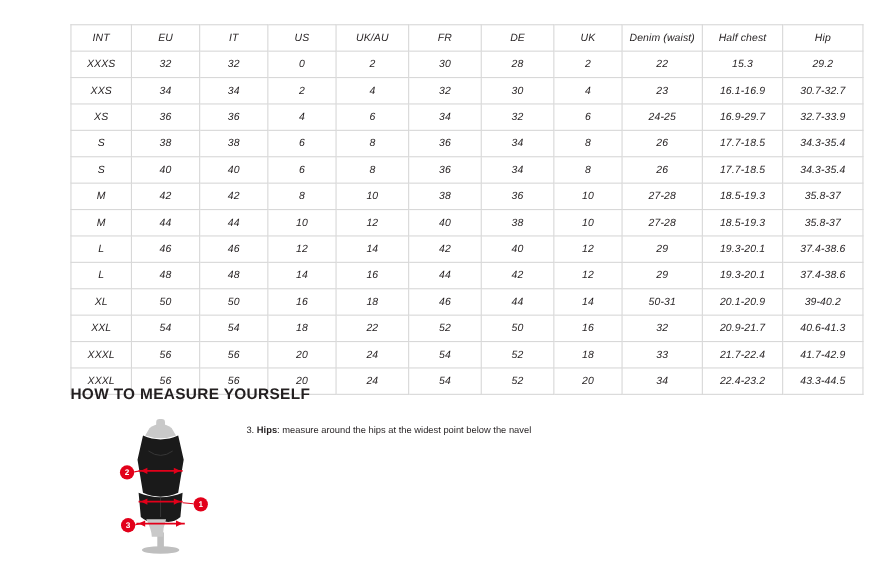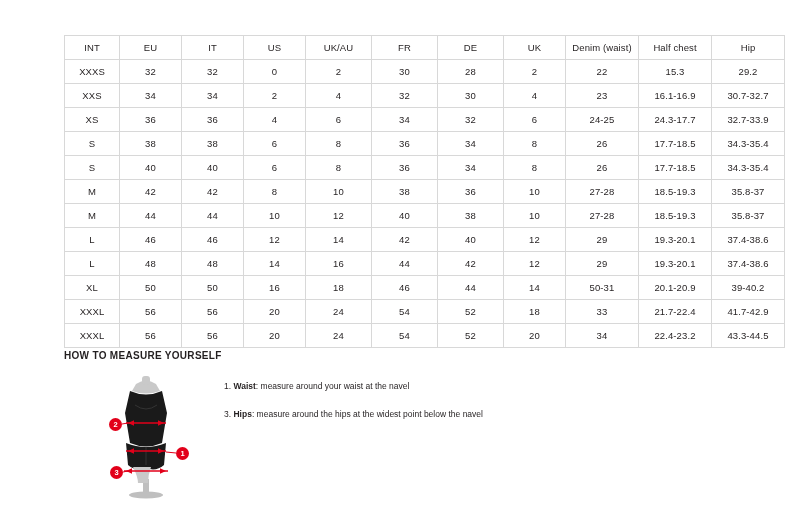--- a/index.html
+++ b/index.html
@@ -11,22 +11,23 @@
     width: 798px;
     height: 519px;
     font-family: "Liberation Sans", sans-serif;
     color: #231f20;
     position: relative;
     overflow: hidden;
   }
   #size-table-wrap {
     position: absolute;
     left: 64px;
-    top: 35px;
+    top: 22px;
     width: 670px;
+    font-style: italic;
   }
   table.size-table {
     border-collapse: collapse;
     width: 670px;
     table-layout: fixed;
   }
   table.size-table th,
   table.size-table td {
     border: 1px solid #d8d8d8;
     height: 23px;
@@ -60,21 +61,21 @@
     margin-top: 24px;
   }
 
   #howto {
     position: absolute;
     left: 64px;
     top: 350px;
     width: 700px;
   }
   #howto-title {
-    font-size: 10px;
+    font-size: 14px;
     font-weight: bold;
     letter-spacing: 0.3px;
     color: #231f20;
     margin-bottom: 10px;
   }
   #howto-body {
     position: relative;
     display: flex;
     align-items: flex-start;
   }
@@ -183,21 +184,21 @@
         <tr>
           <td>XS</td>
           <td>36</td>
           <td>36</td>
           <td>4</td>
           <td>6</td>
           <td>34</td>
           <td>32</td>
           <td>6</td>
           <td class="left-pad">24-25</td>
-          <td class="left-pad">24.3-17.7</td>
+          <td class="left-pad">16.9-29.7</td>
           <td class="left-pad">32.7-33.9</td>
         </tr>
         <tr>
           <td>S</td>
           <td>38</td>
           <td>38</td>
           <td>6</td>
           <td>8</td>
           <td>36</td>
           <td>34</td>
@@ -278,20 +279,33 @@
           <td>16</td>
           <td>18</td>
           <td>46</td>
           <td>44</td>
           <td>14</td>
           <td class="left-pad">50-31</td>
           <td class="left-pad">20.1-20.9</td>
           <td class="left-pad">39-40.2</td>
         </tr>
         <tr>
+          <td>XXL</td>
+          <td>54</td>
+          <td>54</td>
+          <td>18</td>
+          <td>22</td>
+          <td>52</td>
+          <td>50</td>
+          <td>16</td>
+          <td class="left-pad">32</td>
+          <td class="left-pad">20.9-21.7</td>
+          <td class="left-pad">40.6-41.3</td>
+        </tr>
+        <tr>
           <td>XXXL</td>
           <td>56</td>
           <td>56</td>
           <td>20</td>
           <td>24</td>
           <td>54</td>
           <td>52</td>
           <td>18</td>
           <td class="left-pad">33</td>
           <td class="left-pad">21.7-22.4</td>
@@ -350,22 +364,18 @@
         <line x1="38" y1="53" x2="44" y2="52" stroke="#e2001a" stroke-width="1"></line>
         <line x1="39" y1="101" x2="44" y2="100" stroke="#e2001a" stroke-width="1"></line>
         <line x1="82" y1="81" x2="92" y2="82" stroke="#e2001a" stroke-width="1"></line>
       </svg>
       <div class="badge" id="badge-1">1</div>
       <div class="badge" id="badge-2">2</div>
       <div class="badge" id="badge-3">3</div>
     </div>
     <div id="notes">
       <div class="note">
-        <span>1.</span>
-        <b>Waist</b><span>: measure around your waist at the navel</span>
-      </div>
-      <div class="note">
         <span>3.</span>
         <b>Hips</b><span>: measure around the hips at the widest point below the navel</span>
       </div>
     </div>
   </div>
 </div>
 
 </body></html>

